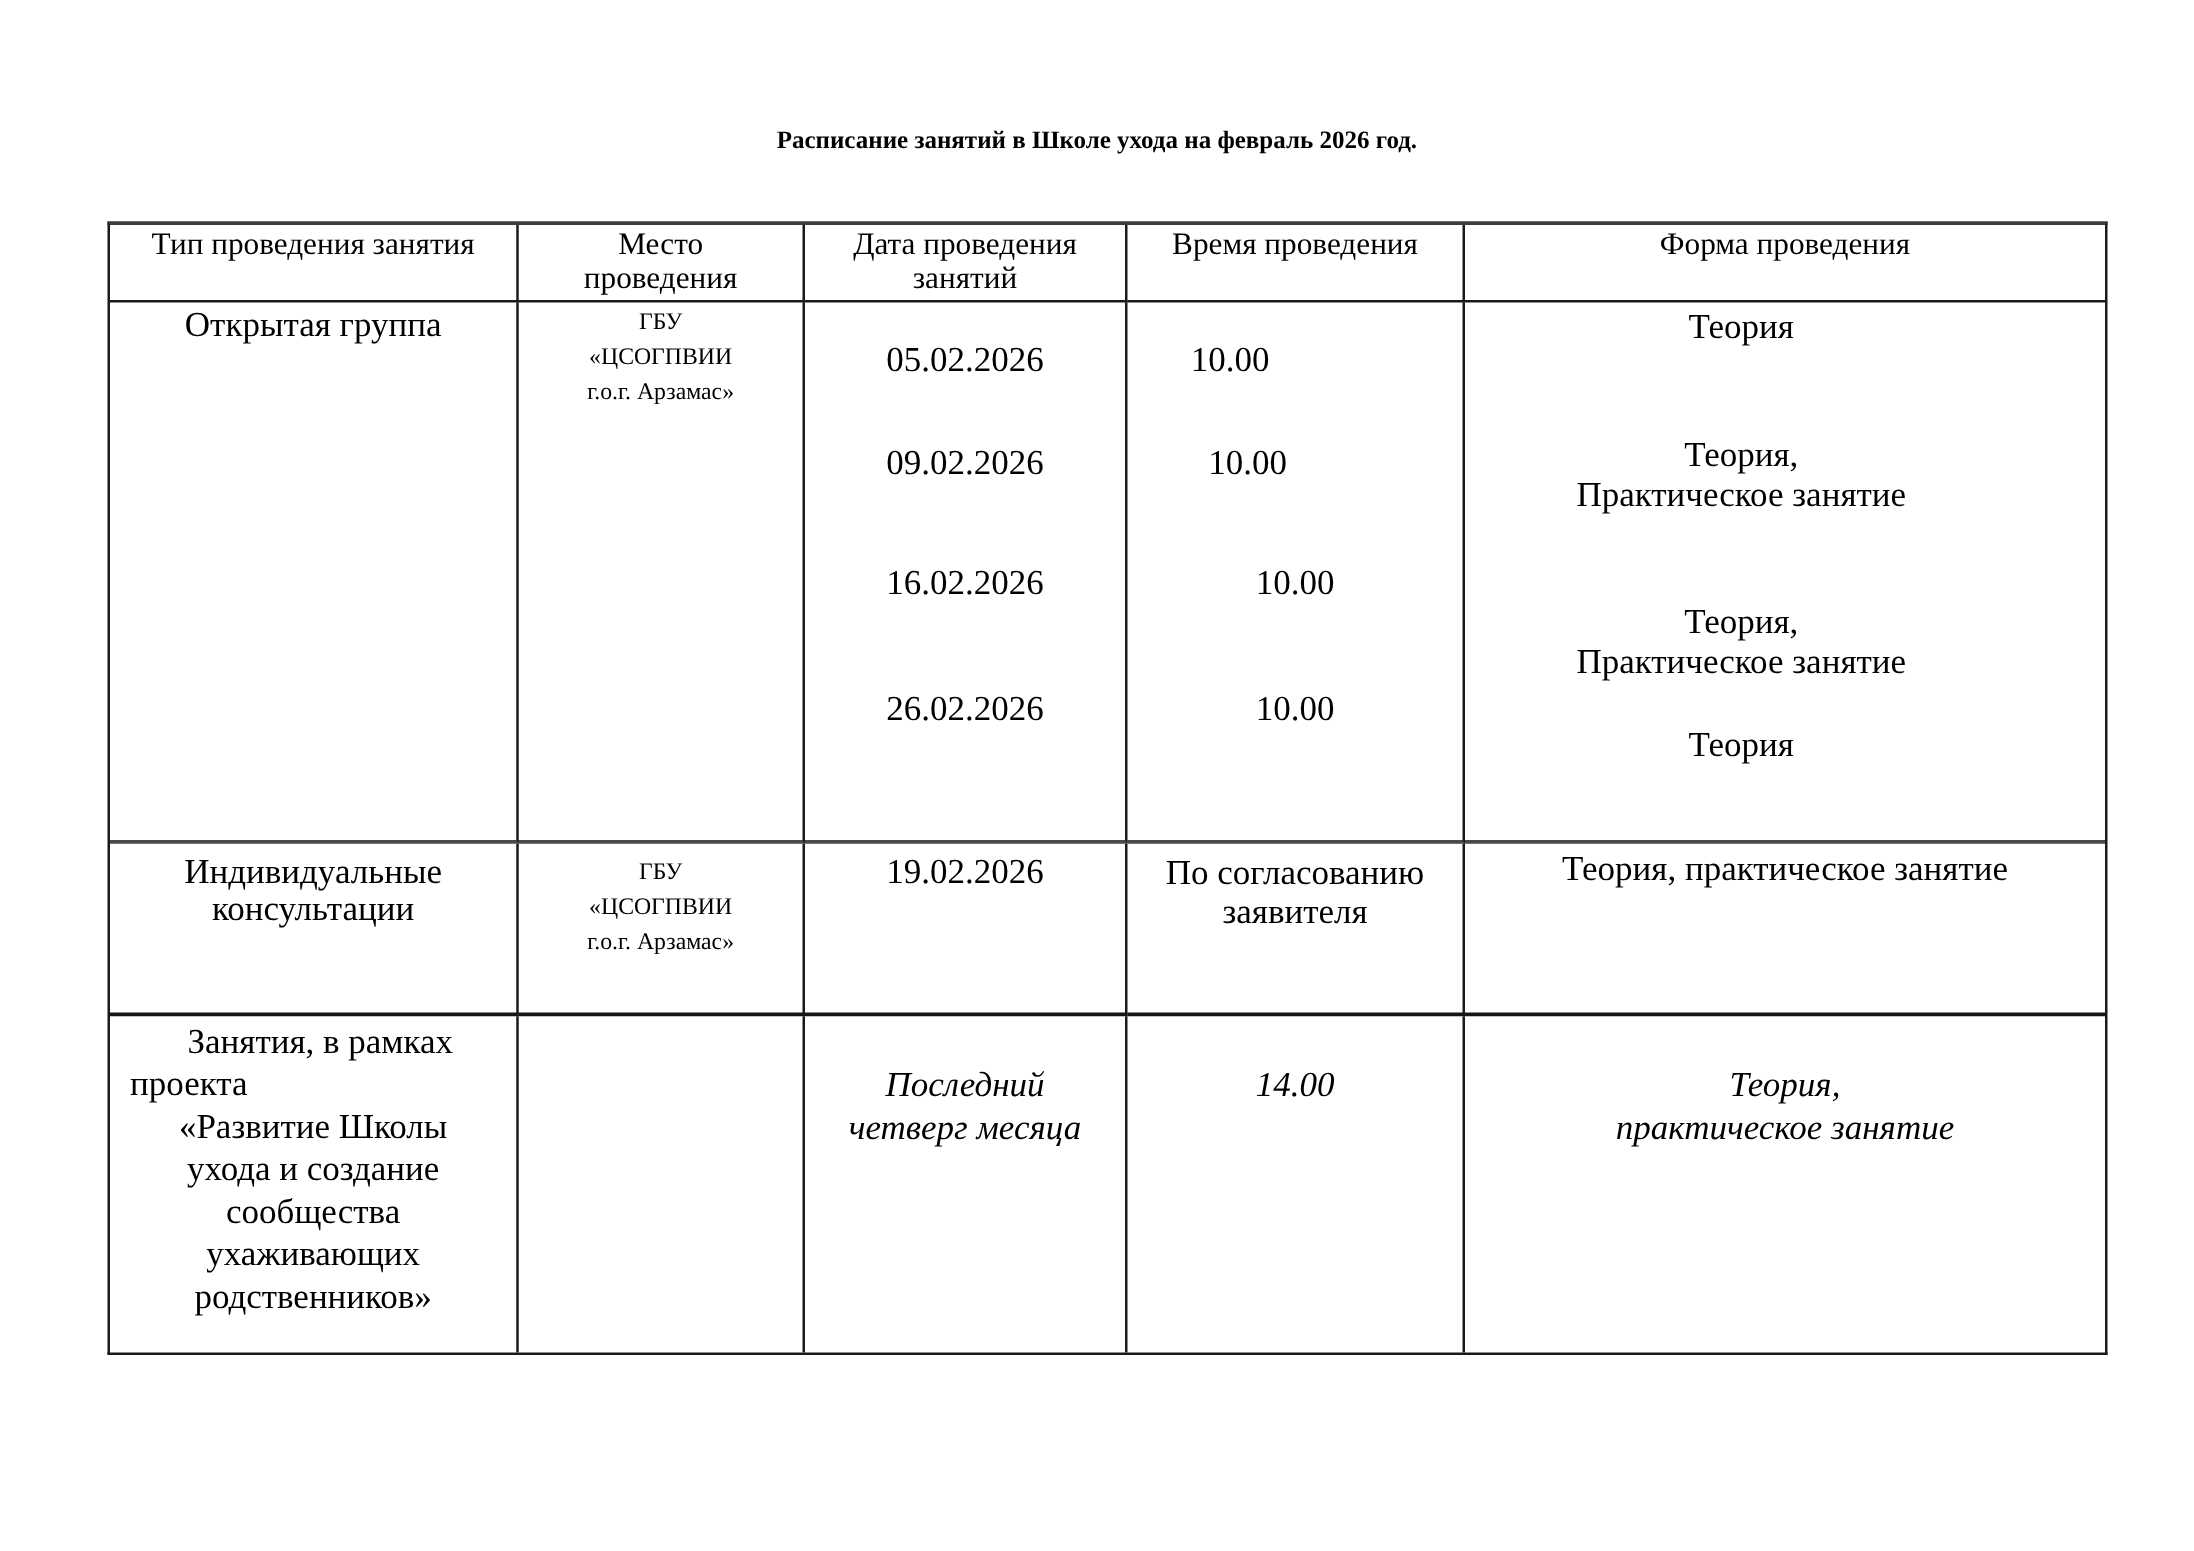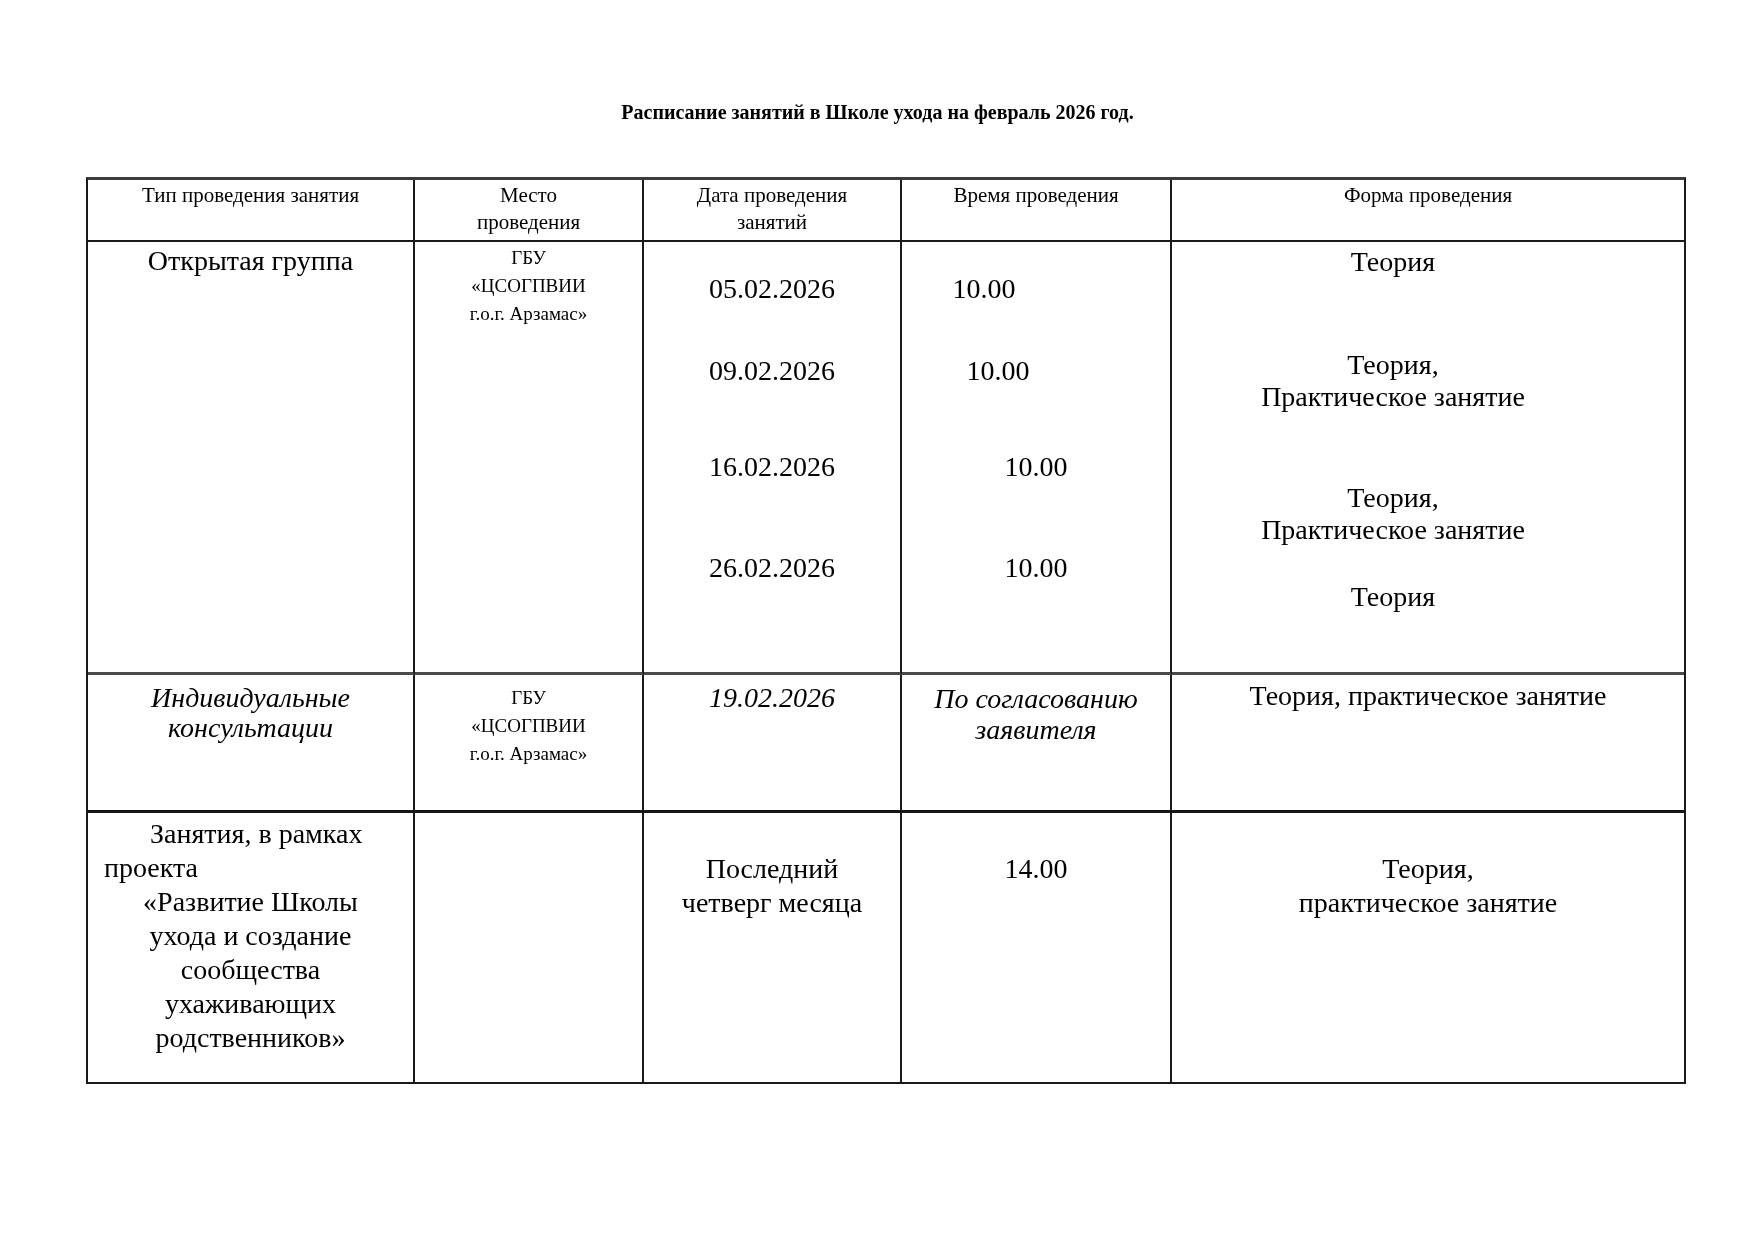--- a/index.html
+++ b/index.html
@@ -27,29 +27,29 @@
     border-bottom:2px solid #1a1a1a;
   }
   .cell{
     box-sizing:border-box;
     border-right:2px solid #1a1a1a;
     text-align:center;
     font-size:28px;line-height:30px;
     overflow:hidden;
   }
   .cell.lastcol{border-right:none;}
-  .hrow{border-bottom:2px solid #1a1a1a;font-size:21px;line-height:27px;padding-top:2px;}
+  .hrow{border-bottom:2px solid #1a1a1a;font-size:25px;line-height:27px;padding-top:2px;}
   .r1{border-bottom:3px solid #4a4a4a;}
   .r2{border-bottom:3px solid #161616;}
   .pre{white-space:pre-line;}
   .small{font-size:19px;line-height:28px;}
   .pt2{padding-top:2px;}  .pt4{padding-top:4px;}
-  .pt6{padding-top:6px;}  .pt8{padding-top:8px;font-style:italic;}
+  .pt6{padding-top:6px;}  .pt8{padding-top:8px;}
   .pt9{padding-top:9px;}  .pt39{padding-top:39px;}
-  .lh31{line-height:31px;} .lh32{line-height:32px;} .lh34{line-height:34px;}
+  .lh31{line-height:31px;} .lh32{line-height:32px;} .lh34{line-height:34px;font-style:italic;}
   
   .d1{margin-top:32px;} .d2{margin-top:52px;} .d3{margin-top:66px;} .d4{margin-top:71px;}
   .t1{transform:translateX(-52px);} .t2{transform:translateX(-38px);}
   .formcell{padding-right:70px;}
   .f1{margin-top:4px;} .f2{margin-top:71px;} .f3{margin-top:69px;} .f4{margin-top:35px;}
   
   .projcell{text-align:left;padding:4px 16px 0 16px;line-height:34px;}
   .proj-p1{text-indent:46px;}
   .proj-p2{text-align:center;}
 </style>

